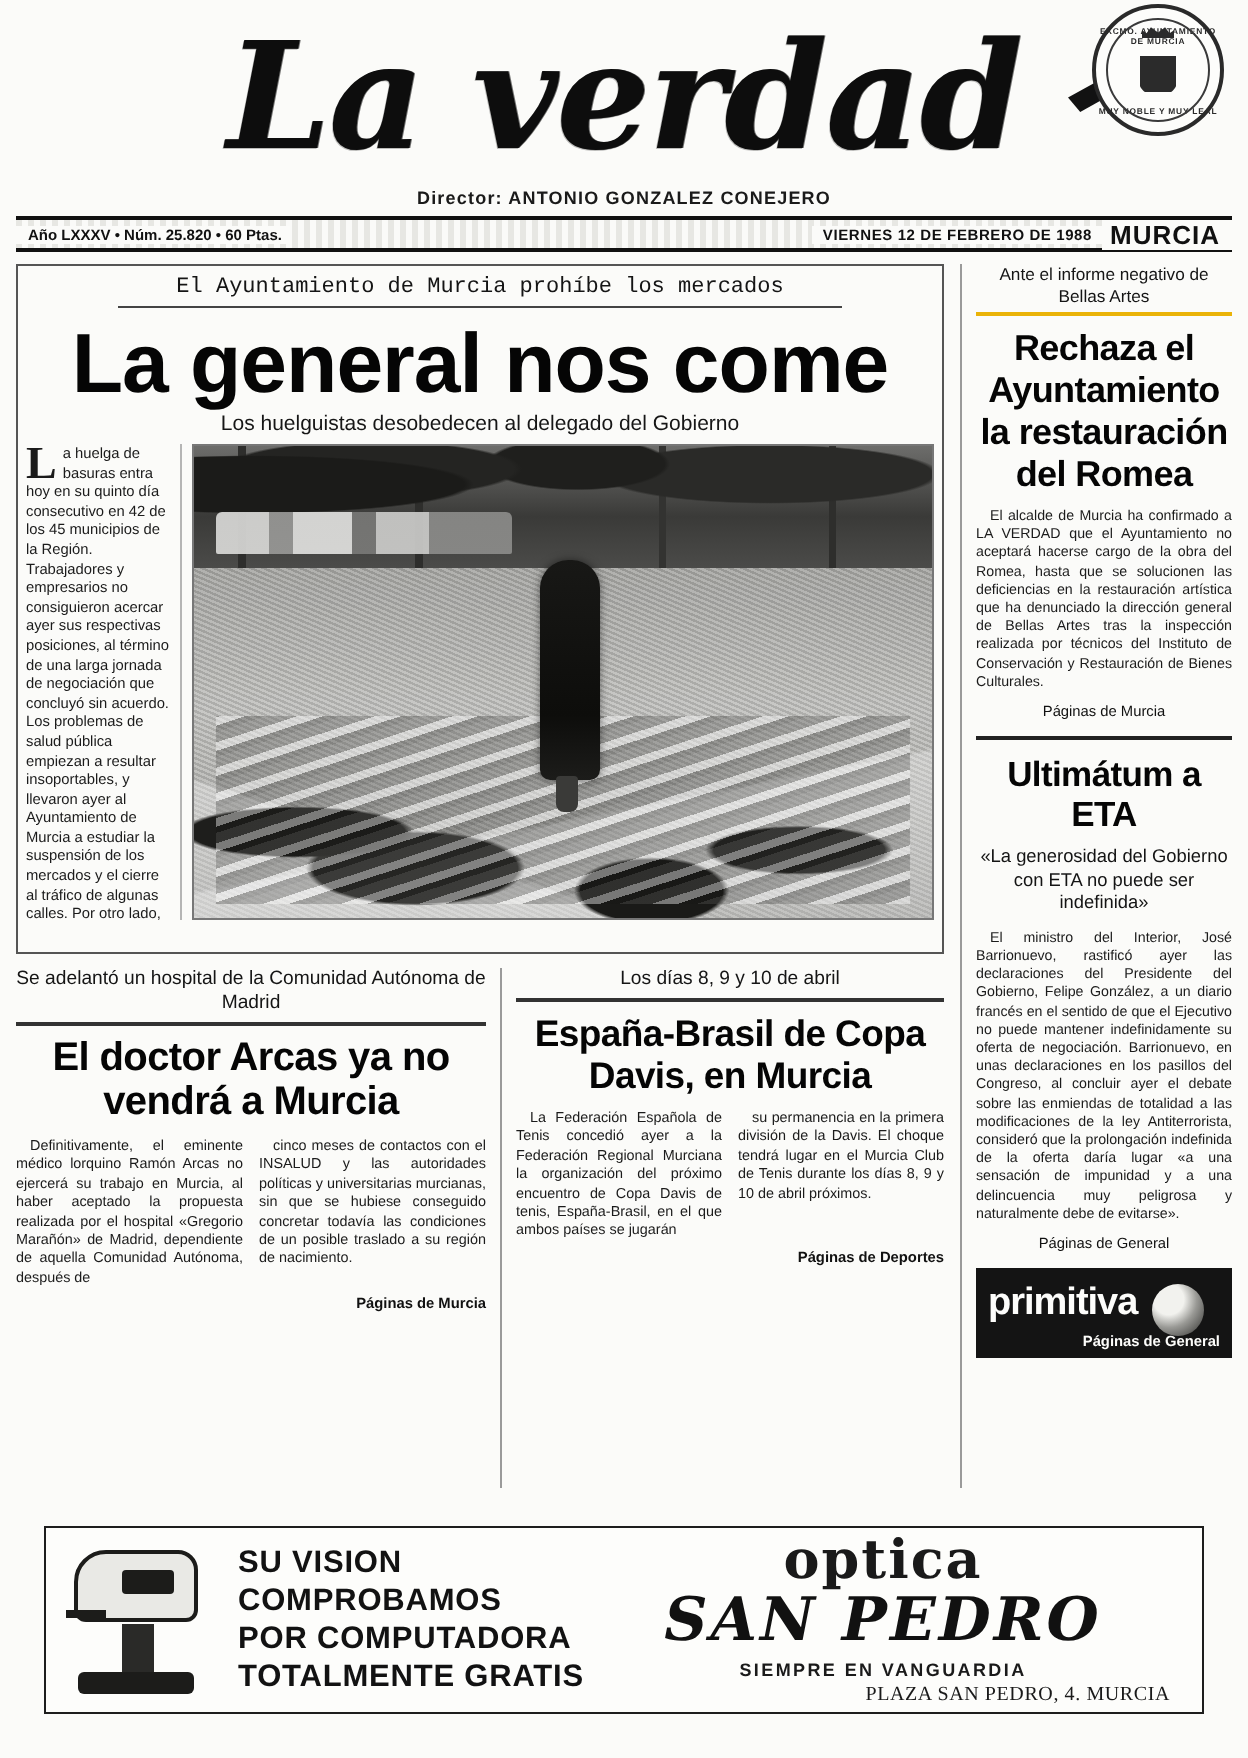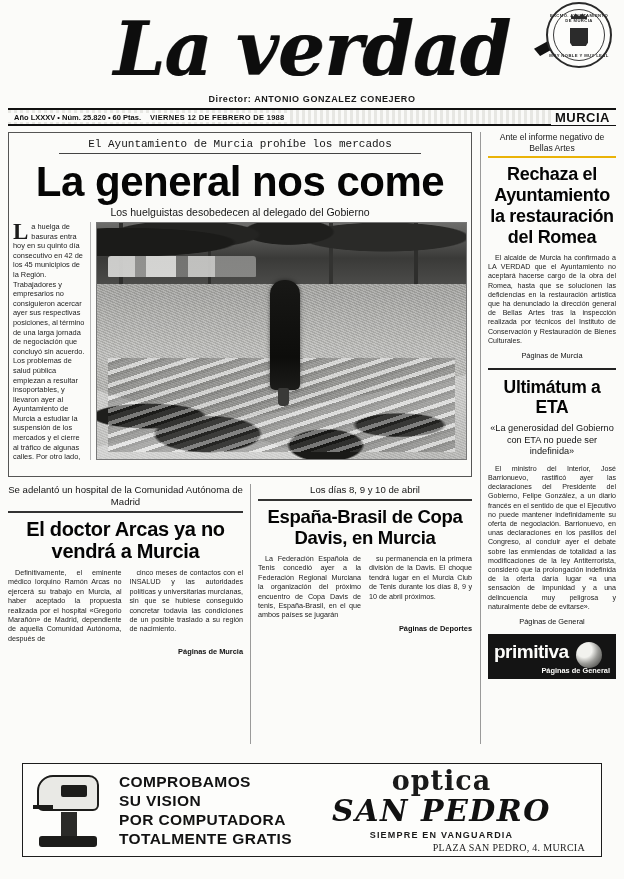--- a/index.html
+++ b/index.html
@@ -108,21 +108,21 @@
     display: flex;
     align-items: center;
     background: repeating-linear-gradient(90deg,#e7e7e3 0 3px,#fafaf8 3px 6px);
   }
   .dateline-left {
     font-size: 7.5px; font-weight: bold;
     padding-left: 6px; white-space: nowrap;
     background: #fbfbf9; padding-right: 4px;
   }
   .dateline-center {
-    flex: 1; text-align: left;
+    flex: 1; text-align: right;
     font-size: 7.5px; font-weight: bold; letter-spacing: 0.3px;
   }
   .dateline-center span { background: #fbfbf9; padding: 0 5px; }
   .dateline-right {
     font-size: 13px; font-weight: bold; letter-spacing: 0.5px;
     padding-right: 6px;
     background: #fbfbf9; padding-left: 4px;
   }
 
   
@@ -593,22 +593,22 @@
 
   <div class="bottom-ad">
     <div class="ad-machine">
       <div class="head"></div>
       <div class="lens"></div>
       <div class="chin"></div>
       <div class="stem"></div>
       <div class="base"></div>
     </div>
     <div class="ad-copy">
+      <div>SU VISION</div>
       <div>COMPROBAMOS</div>
-      <div>SU VISION</div>
       <div>POR COMPUTADORA</div>
       <div>TOTALMENTE GRATIS</div>
     </div>
     <div class="ad-brand">
       <div class="ad-optica">optica</div>
       <div class="ad-sanpedro">SAN PEDRO</div>
       <div class="ad-tag">SIEMPRE EN VANGUARDIA</div>
       <div class="ad-addr">PLAZA SAN PEDRO, 4. MURCIA</div>
     </div>
   </div>

